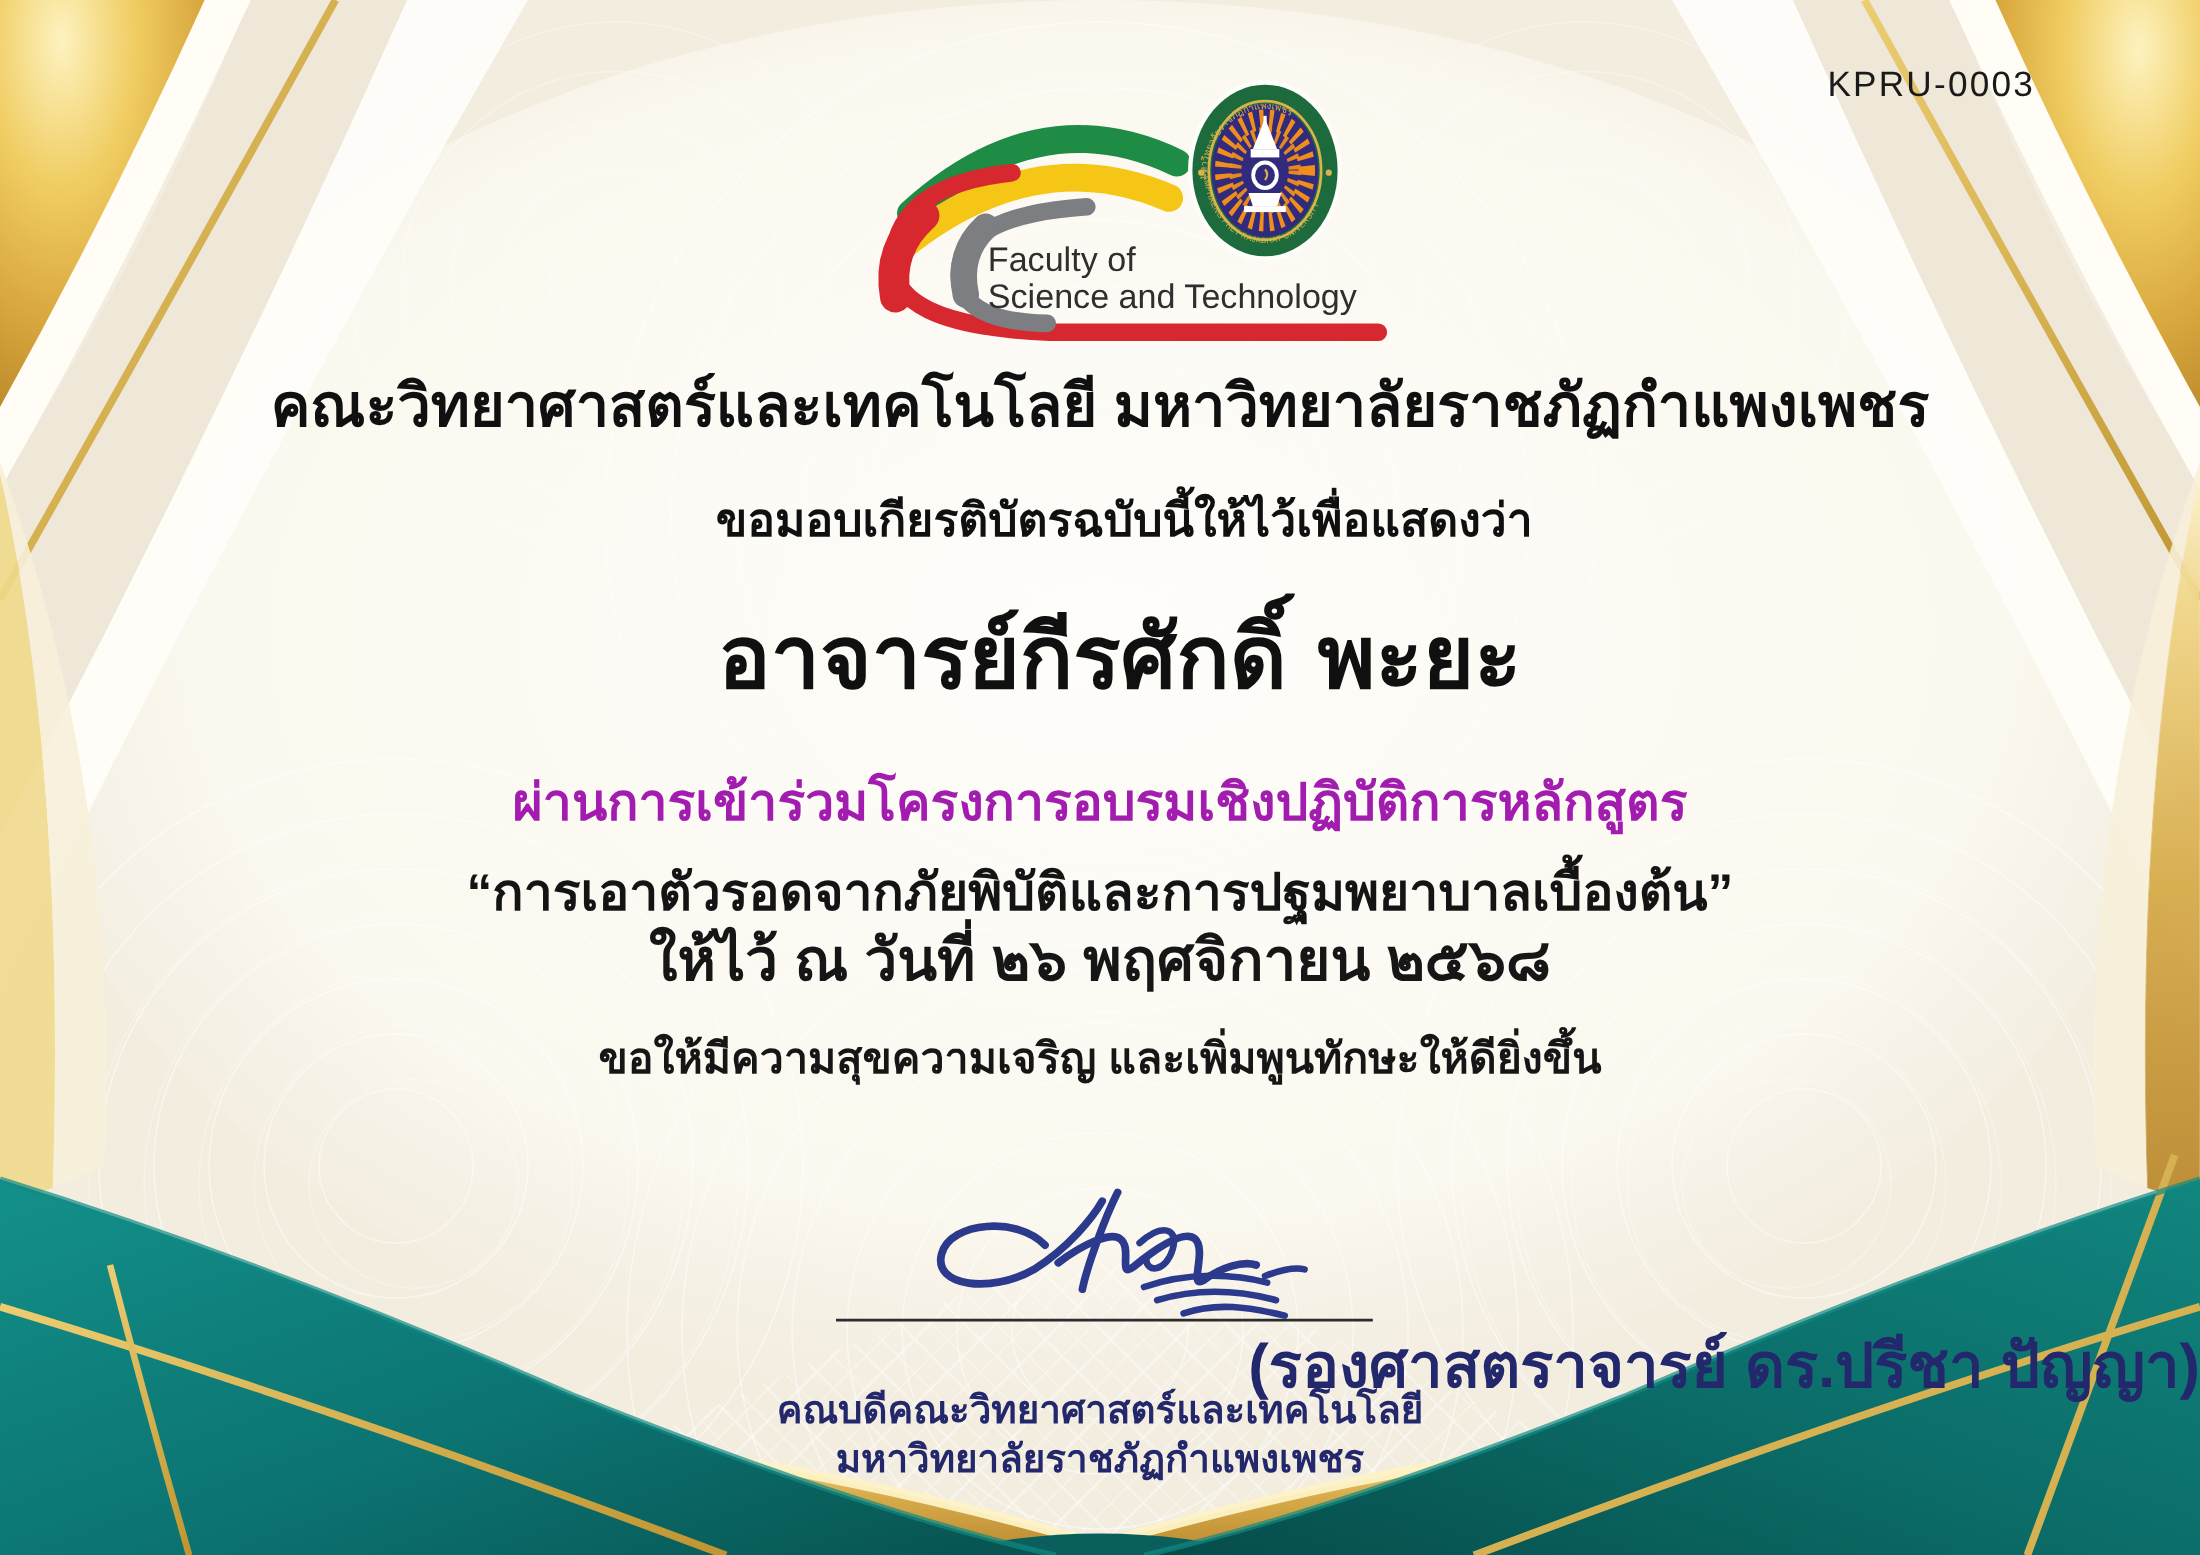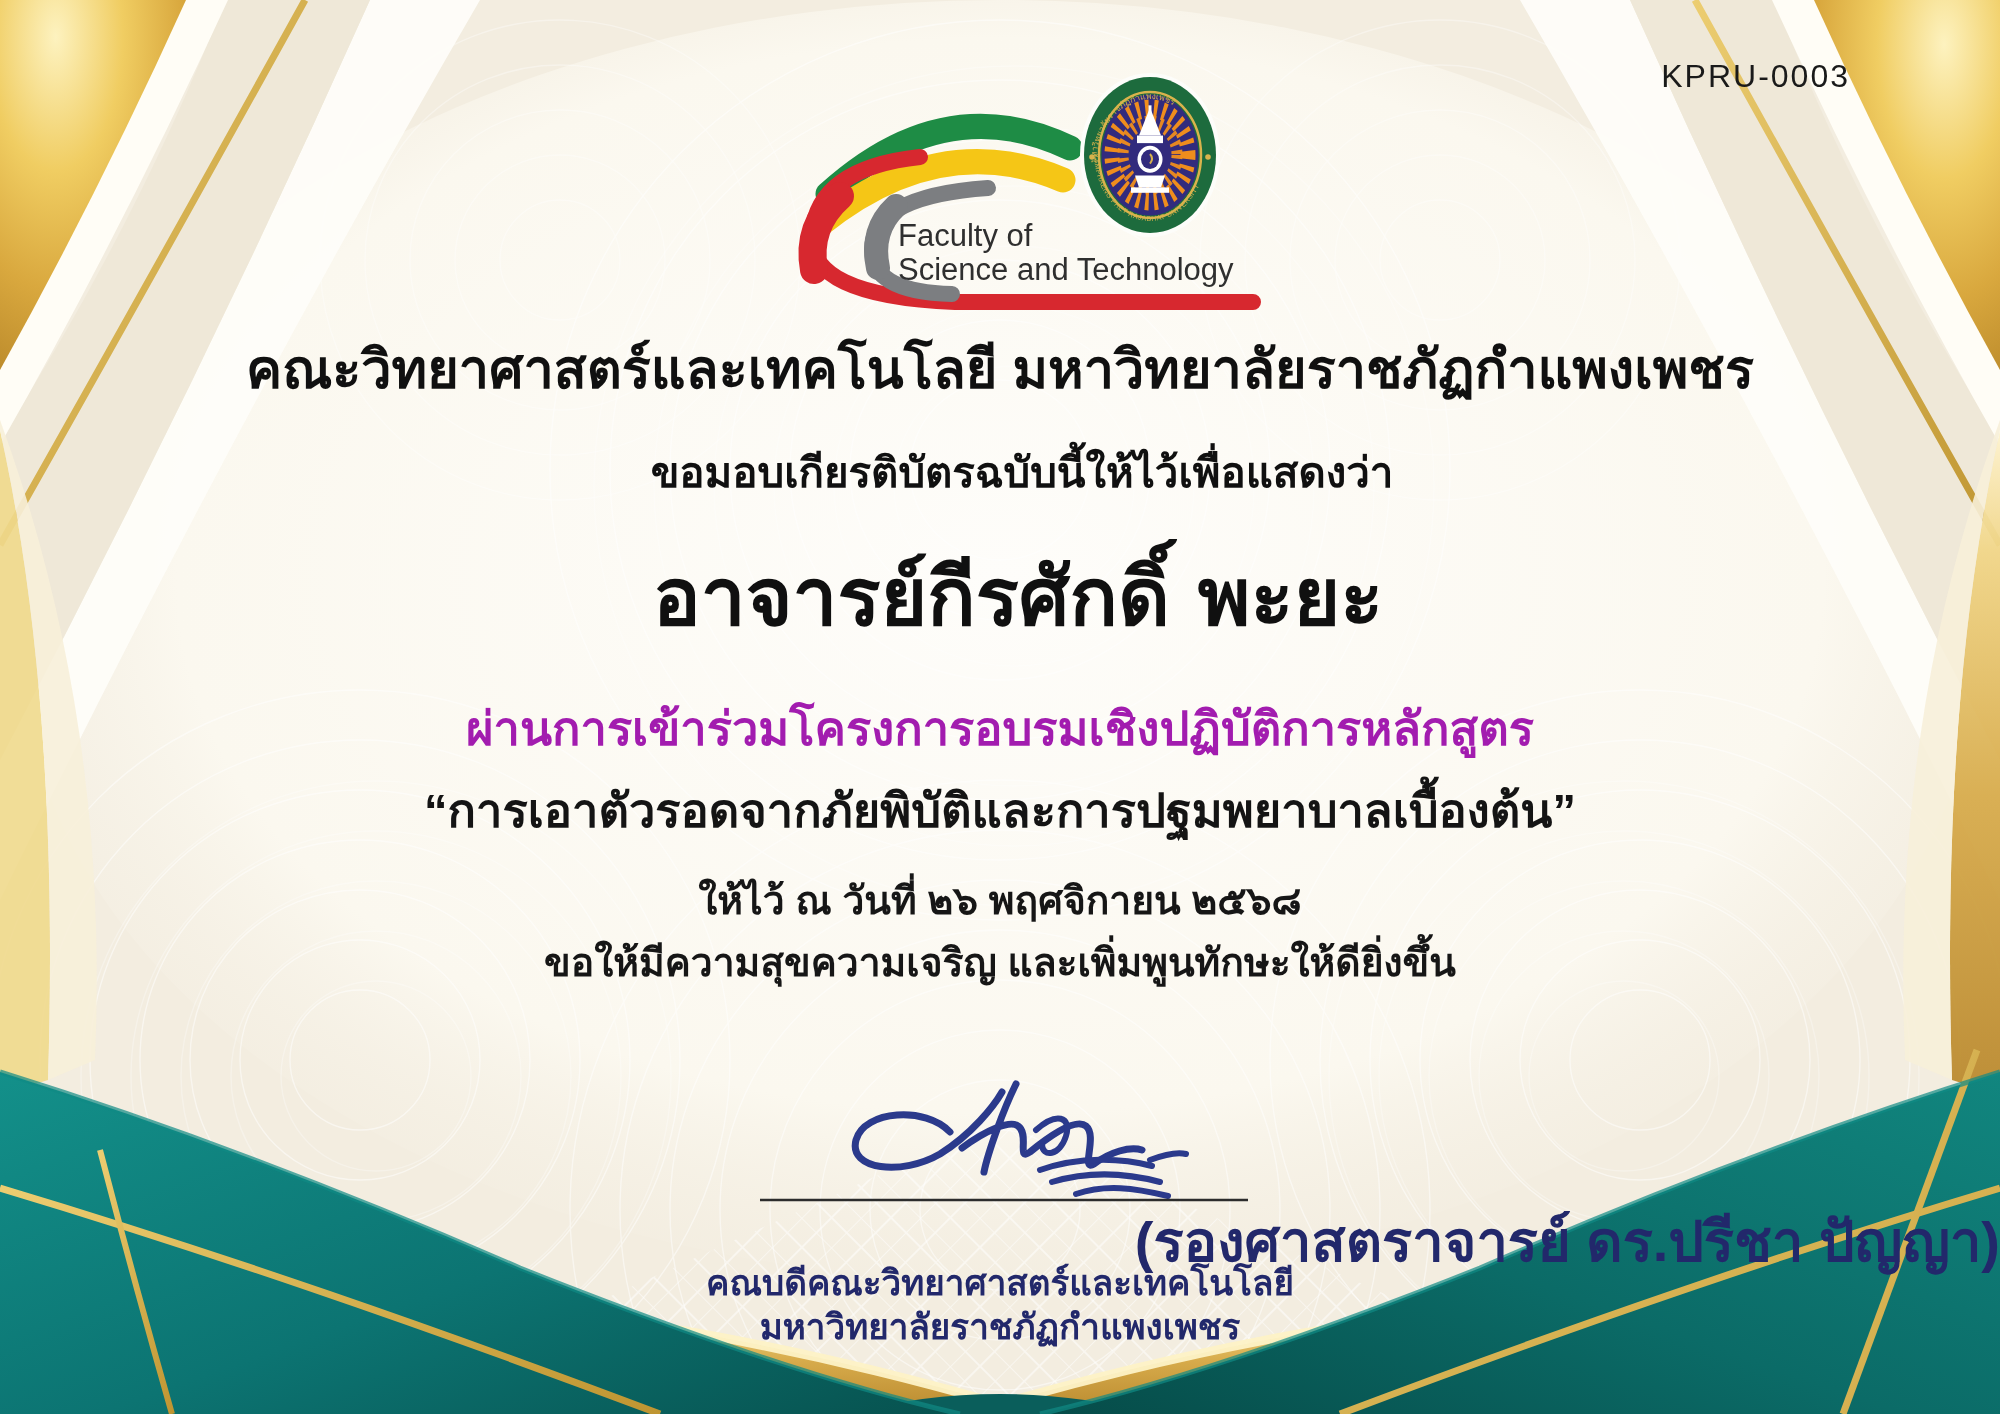--- a/index.html
+++ b/index.html
@@ -13,21 +13,21 @@
   .code{
     position:absolute;top:22px;right:150px;text-align:right;
     font-size:32px;font-weight:500;letter-spacing:2px;color:#1a1a1a;margin-top:36px;
   }
   .org-line   {top:334px;font-size:54px;font-weight:800;}
   .presents   {top:446px;font-size:42px;font-weight:700;margin-left:44px;}
   .recipient  {top:545px;font-size:80px;font-weight:700;
                font-family:"DejaVu Serif","Liberation Serif",serif;padding-left:36px;}
   .body1      {top:698px;font-size:47px;font-weight:600;color:#a21caf;}
   .body2      {top:780px;font-size:47px;font-weight:600;color:#141414;}
-  .dateline   {top:876px;font-size:39px;font-weight:600;color:#161616;}
+  .dateline   {top:840px;font-size:53px;font-weight:600;color:#161616;}
   .wishline   {top:938px;font-size:39px;font-weight:600;color:#161616;}
   .sig-name   {top:1206px;font-size:56px;font-weight:800;color:#22286b;text-align:right;}
   .sig-title  {top:1260px;font-size:35px;font-weight:800;color:#22286b;}
   .sig-org    {top:1304px;font-size:35px;font-weight:800;color:#22286b;}
 </style>
 </head>
 <body>
 
 <div class="stage">
 

